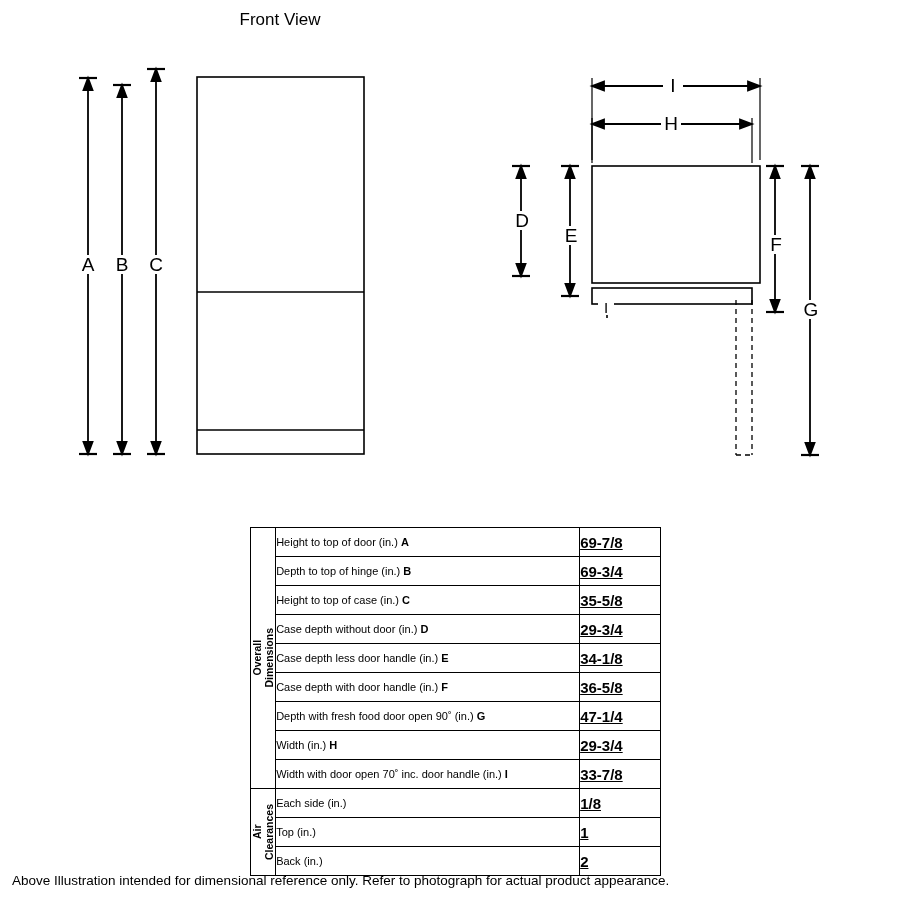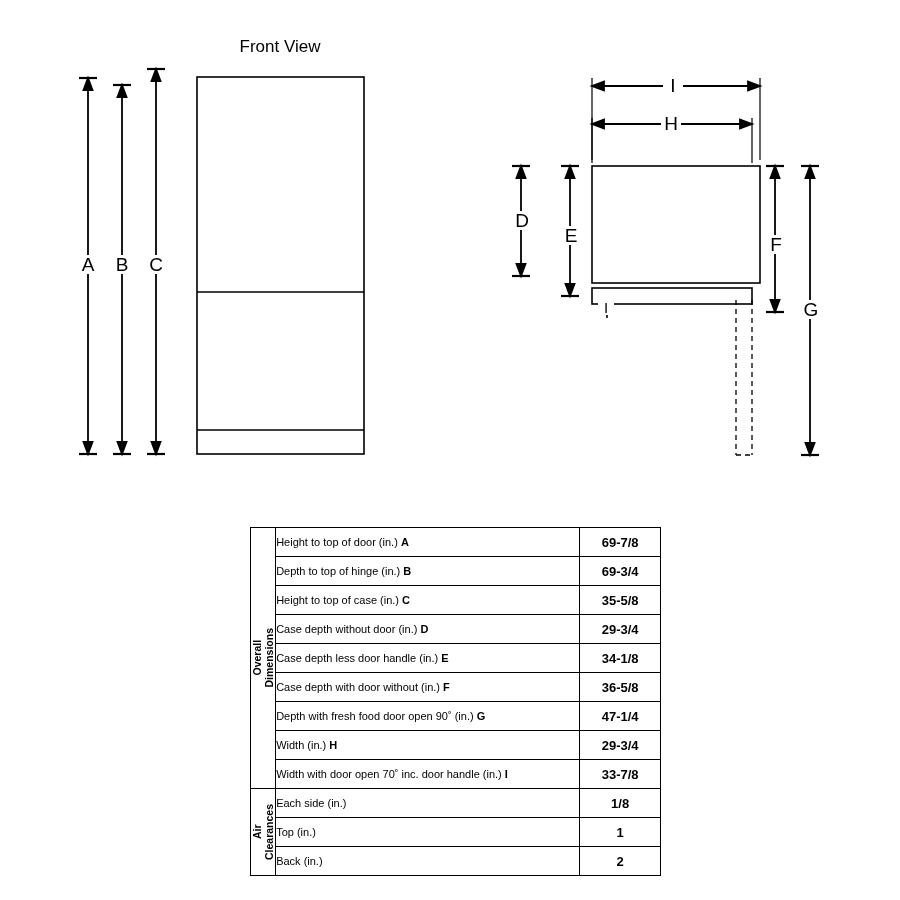--- a/index.html
+++ b/index.html
@@ -19,21 +19,20 @@
     position: relative;
     width: 900px;
     height: 900px;
   }
   .view-title {
     position: absolute;
     font-size: 17px;
     color: #000;
     text-align: center;
     white-space: nowrap;
-    margin-top: 27px;
   }
   #front-view-title { left: 180px; top: 10px; width: 200px; }
   #top-view-title { left: 570px; top: 10px; width: 200px; }
 
   .dim-letter {
     position: absolute;
     font-size: 19px;
     font-weight: normal;
     text-align: center;
     background: #fff;
@@ -80,23 +79,23 @@
   .desc-cell {
     width: 303px;
     height: 28px;
     padding-left: 8px;
     font-size: 11px;
     white-space: nowrap;
   }
   .desc-cell b { font-weight: bold; }
   .val-cell {
     width: 80px;
-    text-align: center;
     font-weight: bold;
-    font-size: 13px;
+    font-size: 15px;
+    text-decoration: underline;
   }
   .footnote {
     position: absolute;
     left: 12px;
     top: 873px;
     font-size: 13.5px;
     white-space: nowrap;
   }
 </style>
 </head>
@@ -232,21 +231,21 @@
       </tr>
       <tr>
         <td class="desc-cell"><span>Case depth without door (in.)</span> <b>D</b></td>
         <td class="val-cell">29-3/4</td>
       </tr>
       <tr>
         <td class="desc-cell"><span>Case depth less door handle (in.)</span> <b>E</b></td>
         <td class="val-cell">34-1/8</td>
       </tr>
       <tr>
-        <td class="desc-cell"><span>Case depth with door without (in.)</span> <b>F</b></td>
+        <td class="desc-cell"><span>Case depth with door handle (in.)</span> <b>F</b></td>
         <td class="val-cell">36-5/8</td>
       </tr>
       <tr>
         <td class="desc-cell"><span>Depth with fresh food door open 90˚ (in.)</span> <b>G</b></td>
         <td class="val-cell">47-1/4</td>
       </tr>
       <tr>
         <td class="desc-cell"><span>Width (in.)</span> <b>H</b></td>
         <td class="val-cell">29-3/4</td>
       </tr>
@@ -266,13 +265,14 @@
         <td class="desc-cell">Top (in.)</td>
         <td class="val-cell">1</td>
       </tr>
       <tr>
         <td class="desc-cell">Back (in.)</td>
         <td class="val-cell">2</td>
       </tr>
     </tbody>
   </table>
 
+  <div class="footnote">Above Illustration intended for dimensional reference only. Refer to photograph for actual product appearance.</div>
 </div>
 
 </body></html>

